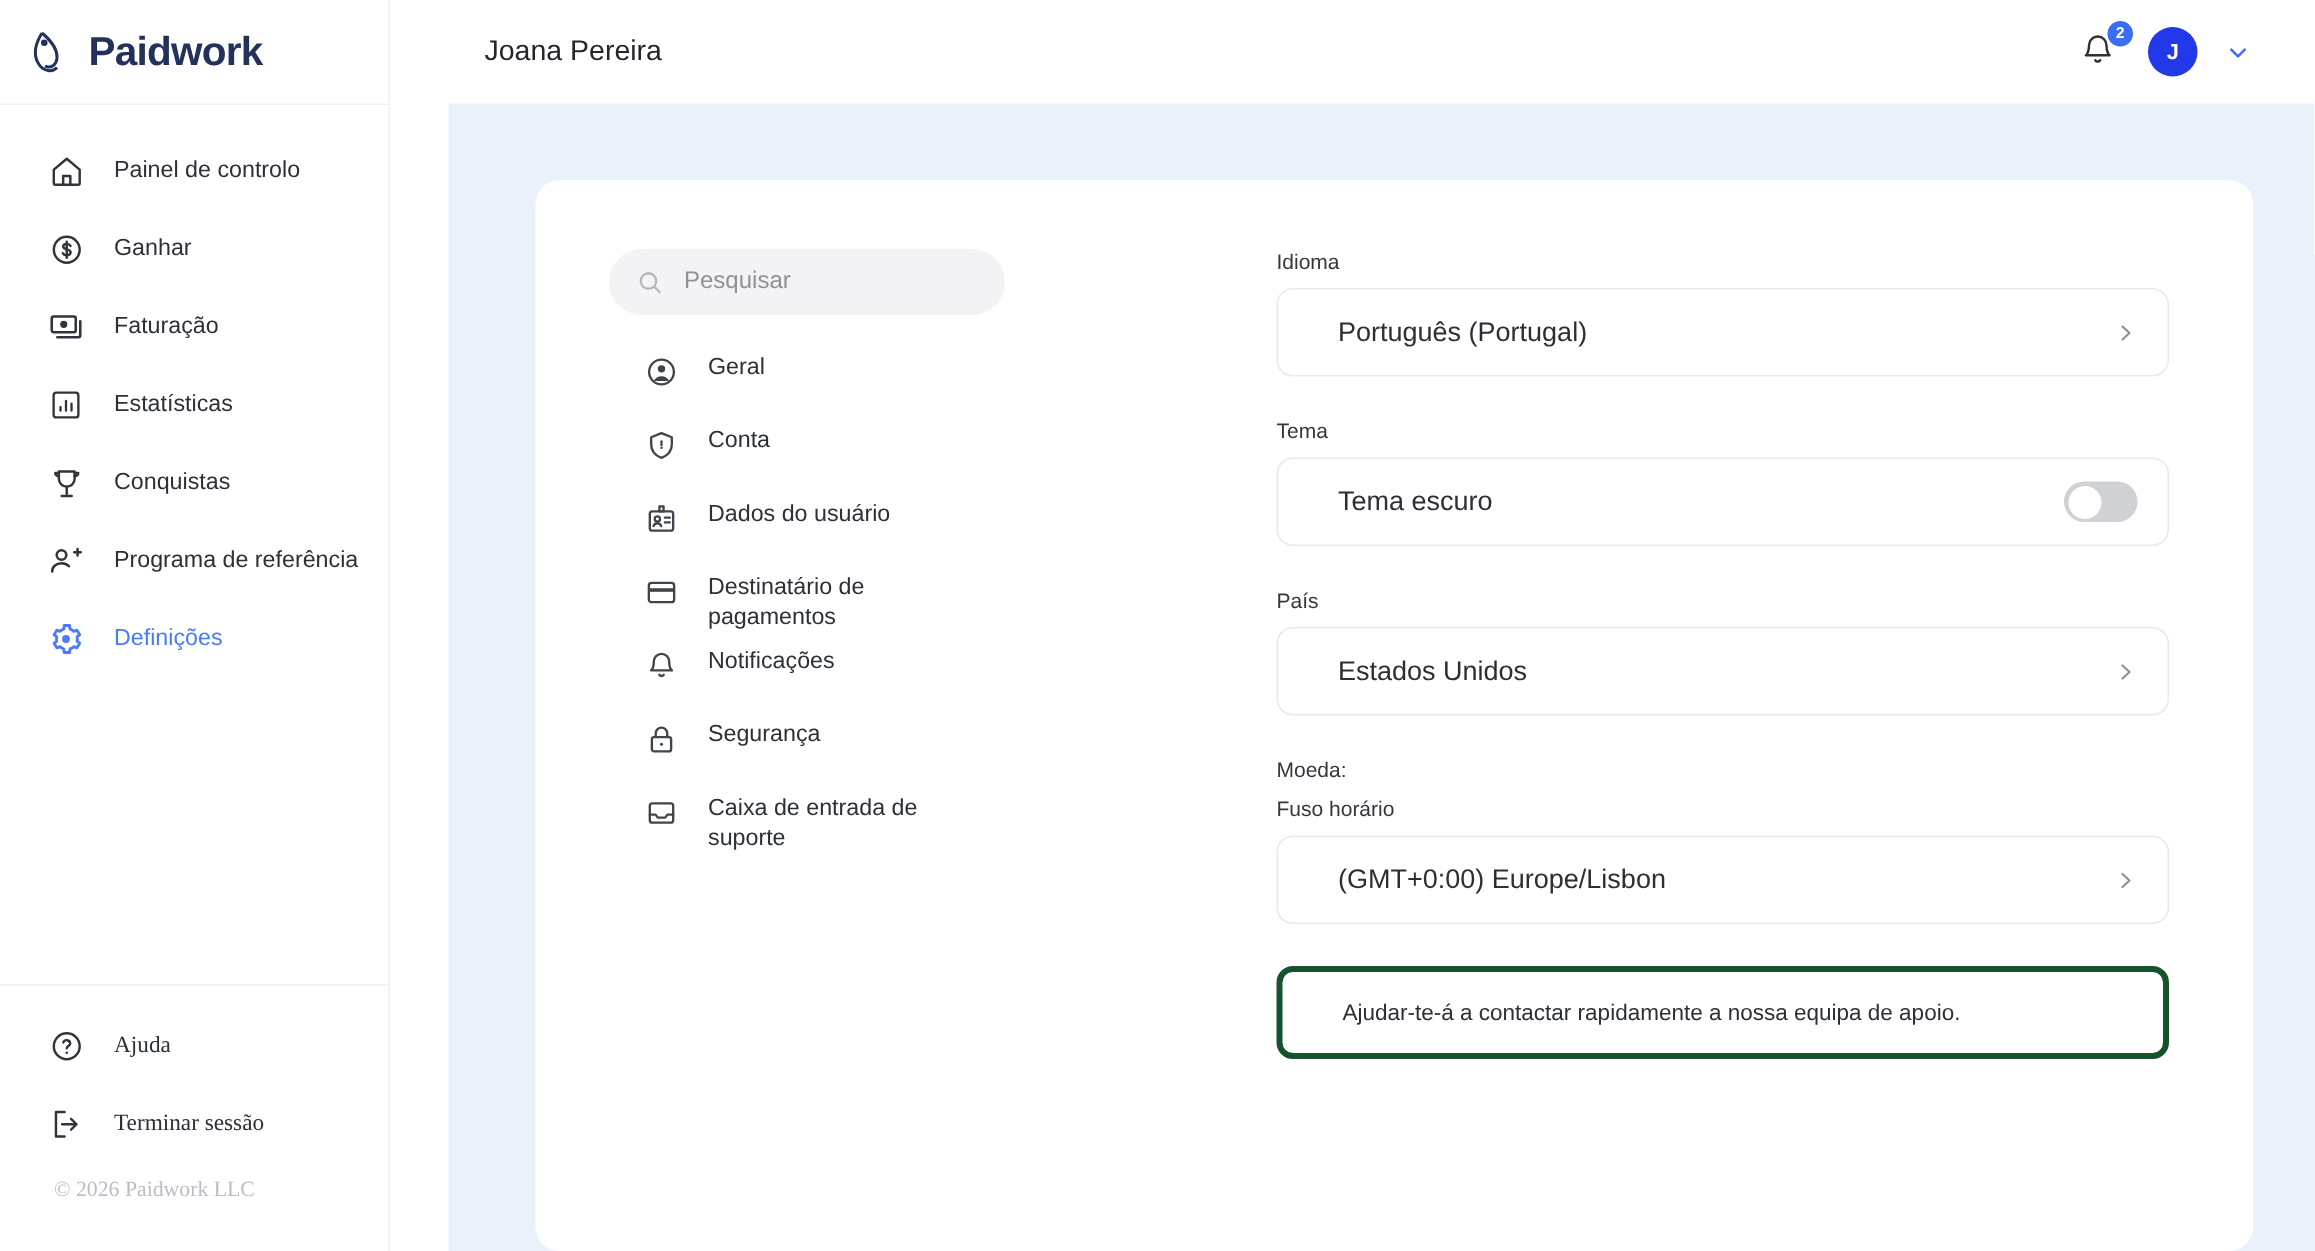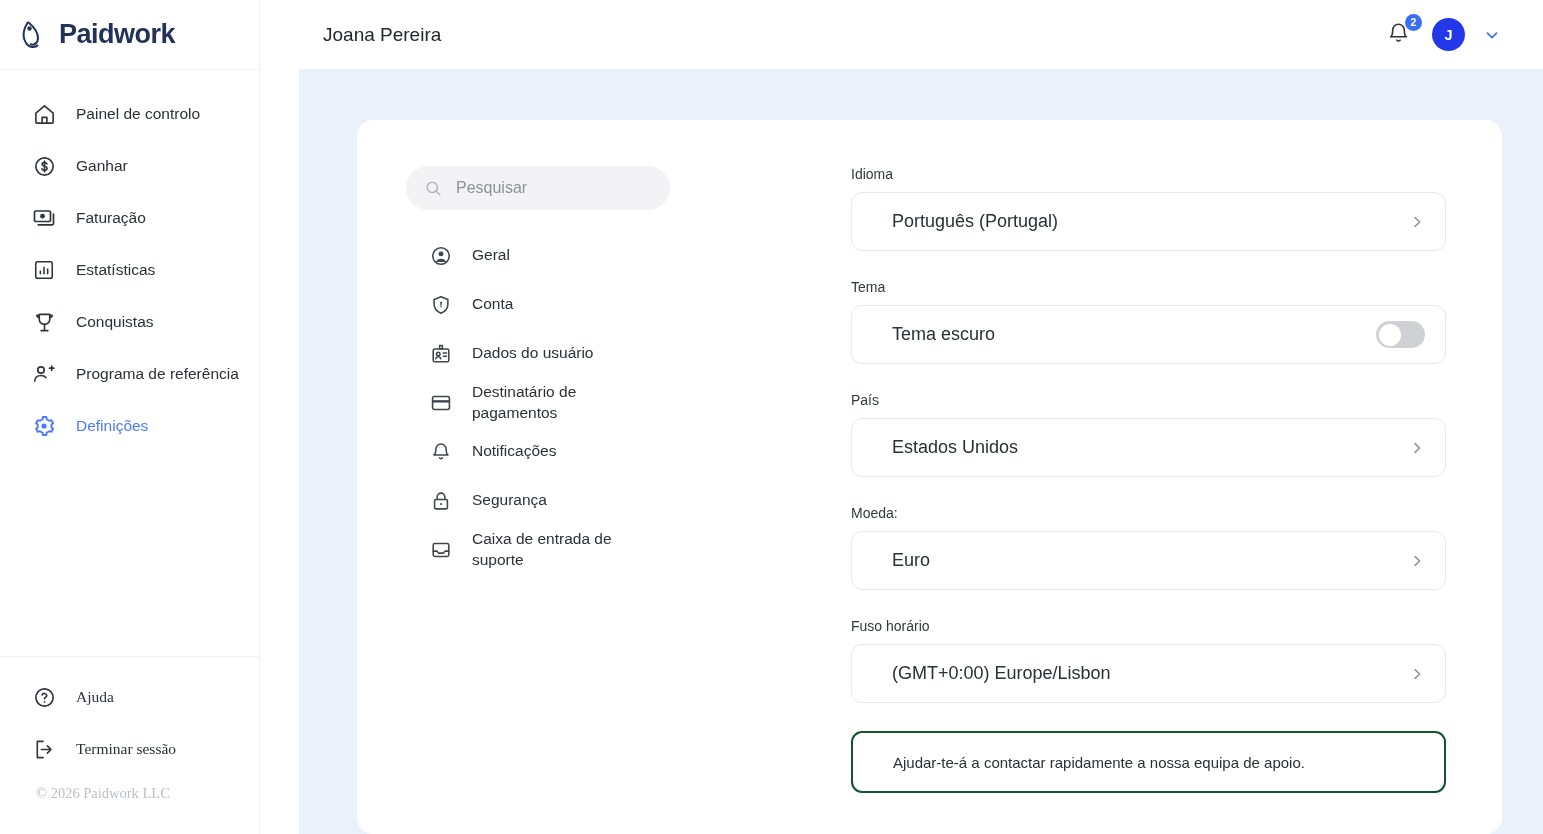--- a/index.html
+++ b/index.html
@@ -86,21 +86,21 @@
     margin-bottom: 21px;
   }
   .search-icon { color: #b3b6bd; display: flex; margin-right: 13px; }
   .search-input {
     border: none; background: transparent; outline: none;
     font-size: 16px; color: #000000; font-family: "Liberation Sans", sans-serif;
     width: 100%;
   }
   .search-input::placeholder { color: #8d9198; }
   .sm-item {
-    display: flex; align-items: center; min-height: 49px;
+    display: flex; align-items: flex-start; min-height: 49px;
     padding: 4px 0 4px 22px; cursor: pointer;
   }
   .sm-icon {
     width: 26px; height: 26px; flex: 0 0 26px; margin-right: 18px;
     display: flex; align-items: center; justify-content: center; color: #40444b;
   }
   .sm-label { font-size: 15.5px; color: #2c3038; line-height: 1.3; max-width: 170px; }
 
   
   .settings-panel { flex: 1; min-width: 0; padding-left: 15px; }
@@ -116,21 +116,21 @@
   .field-chev { margin-left: auto; color: #8e939b; display: flex; }
   .toggle {
     margin-left: auto; width: 49px; height: 27px; border-radius: 14px;
     background: #cfd1d4; position: relative; cursor: pointer;
   }
   .toggle-knob {
     position: absolute; top: 2.5px; left: 2.5px;
     width: 22px; height: 22px; border-radius: 50%; background: #fff;
   }
   .info-box {
-    border: 2px solid #14532d; border-radius: 11px; min-height: 62px;
+    border: 4px solid #14532d; border-radius: 11px; min-height: 62px;
     display: flex; align-items: center; padding: 0 20px 0 40px; background: #fff;
   }
   .info-text { font-size: 15px; color: #2b2f36; }
 </style>
 </head>
 <body>
 
 <div class="app">
 
   <aside class="sidebar">
@@ -390,28 +390,20 @@
           <div class="field-box">
             <span class="field-value">Estados Unidos</span>
             <span class="field-chev">
               <svg width="16" height="16" viewBox="0 0 24 24" fill="none" stroke="currentColor" stroke-width="2.3" stroke-linecap="round" stroke-linejoin="round">
                 <path d="M9 5.5l7 6.5-7 6.5"></path>
               </svg>
             </span>
           </div>
 
           <div class="field-label">Moeda:</div>
-          <div class="field-box">
-            <span class="field-value">Euro</span>
-            <span class="field-chev">
-              <svg width="16" height="16" viewBox="0 0 24 24" fill="none" stroke="currentColor" stroke-width="2.3" stroke-linecap="round" stroke-linejoin="round">
-                <path d="M9 5.5l7 6.5-7 6.5"></path>
-              </svg>
-            </span>
-          </div>
 
           <div class="field-label">Fuso horário</div>
           <div class="field-box">
             <span class="field-value">(GMT+0:00) Europe/Lisbon</span>
             <span class="field-chev">
               <svg width="16" height="16" viewBox="0 0 24 24" fill="none" stroke="currentColor" stroke-width="2.3" stroke-linecap="round" stroke-linejoin="round">
                 <path d="M9 5.5l7 6.5-7 6.5"></path>
               </svg>
             </span>
           </div>

